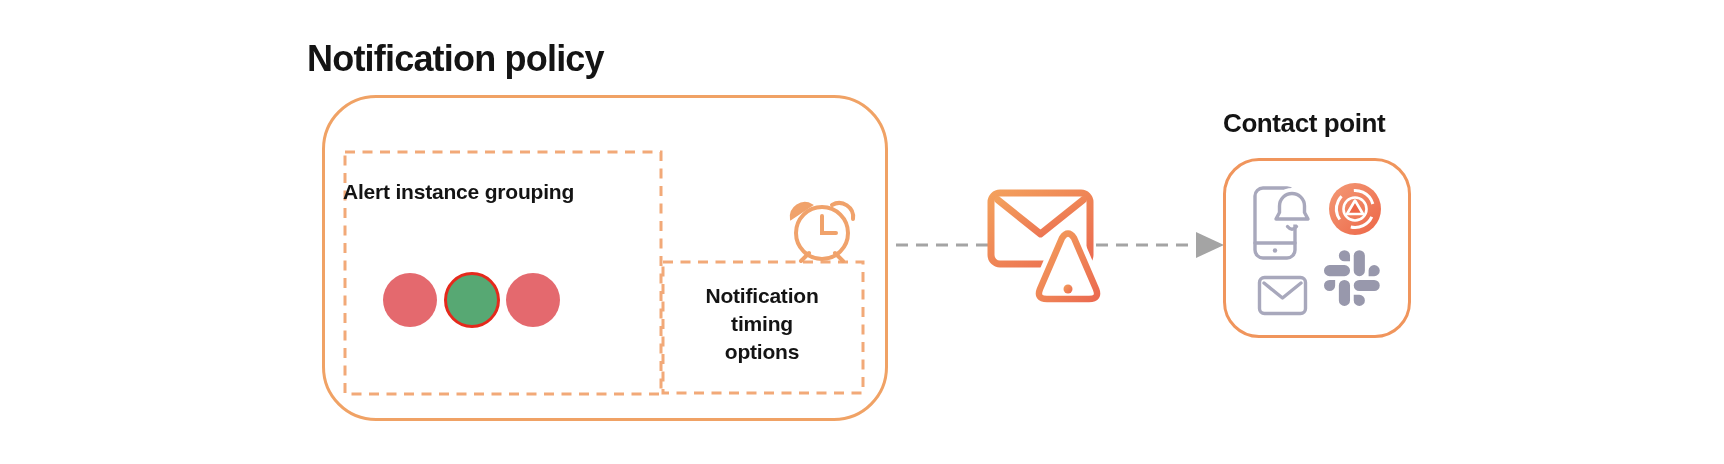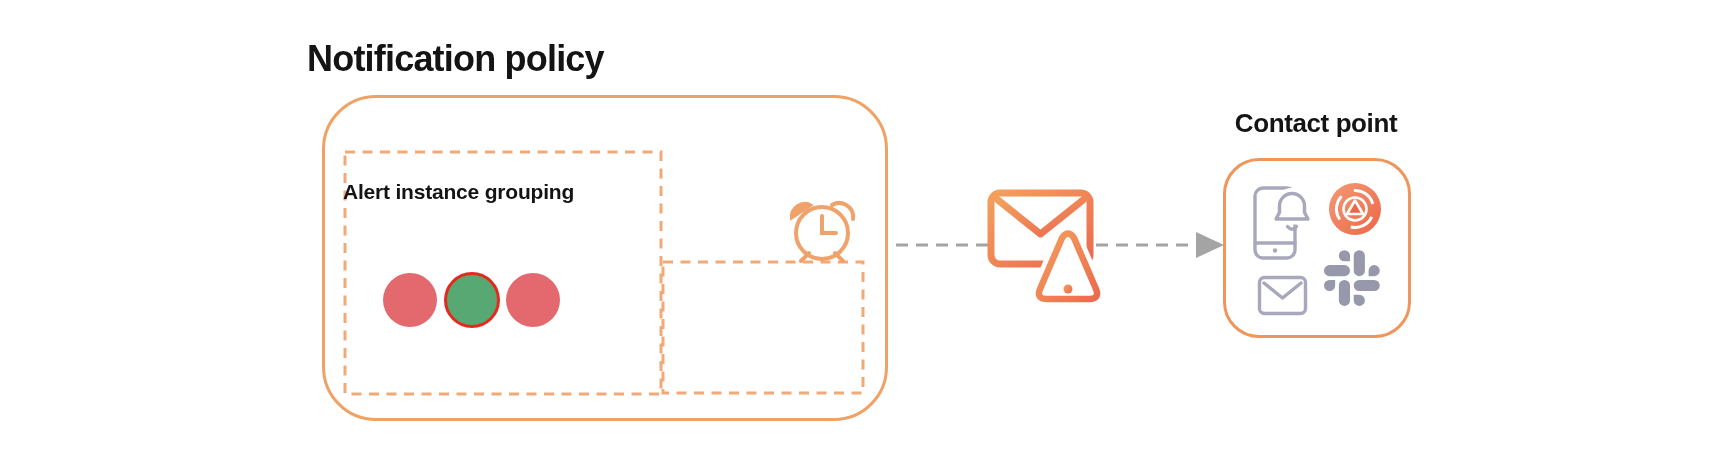--- a/index.html
+++ b/index.html
@@ -10,21 +10,21 @@
     font-family:"Liberation Sans", sans-serif;
     overflow:hidden;
   }
   .abs{position:absolute;}
   .title{
     font-weight:bold;color:#141414;
     letter-spacing:-0.8px;
     white-space:nowrap;
   }
   .policy-title{left:307px;top:38px;font-size:36px;}
-  .contact-title{left:1223px;top:108px;width:186px;font-size:26px;text-align:center;letter-spacing:-0.4px;}
+  .contact-title{left:1223px;top:108px;width:186px;font-size:26px;text-align:left;letter-spacing:-0.4px;}
   .policy-box{
     left:322px;top:95px;width:560px;height:320px;
     border:3px solid #F0A265;border-radius:54px;
     background:transparent;
   }
   .contact-box{
     left:1223px;top:158px;width:182px;height:174px;
     border:3px solid #F0955C;border-radius:36px;
     background:#ffffff;
   }
@@ -62,20 +62,25 @@
   </svg>
   <div class="abs group-label">Alert instance grouping</div>
 
   <div class="abs dot dot-red" style="left:383px;top:273px;"></div>
   <div class="abs dot dot-green" style="left:444px;top:272px;"></div>
   <div class="abs dot dot-red" style="left:506px;top:273px;"></div>
 
   <svg class="abs" style="left:661px;top:260px;" width="205" height="136">
     <rect x="2" y="2" width="200" height="131" fill="none" stroke="#F2A978" stroke-width="3" stroke-dasharray="10 7.5"></rect>
   </svg>
+  <div class="abs timing-label">
+    <div>Notification</div>
+    <div>timing</div>
+    <div>options</div>
+  </div>
 
   <svg class="abs" style="left:786px;top:195px;" width="72" height="70" viewBox="0 0 72 70">
     <g stroke="#F0A26B" stroke-width="4" fill="none" stroke-linecap="round">
       <path d="M26 10 A14 14 0 0 0 5 24 Z" fill="#F0A26B" stroke-width="2"></path>
       <path d="M46 10 A14 14 0 0 1 67 24"></path>
       <circle cx="36" cy="38" r="26" fill="#ffffff"></circle>
       <path d="M36 21 V38 H50"></path>
       <path d="M23 58 L15 66"></path>
       <path d="M49 58 L57 66"></path>
     </g>

